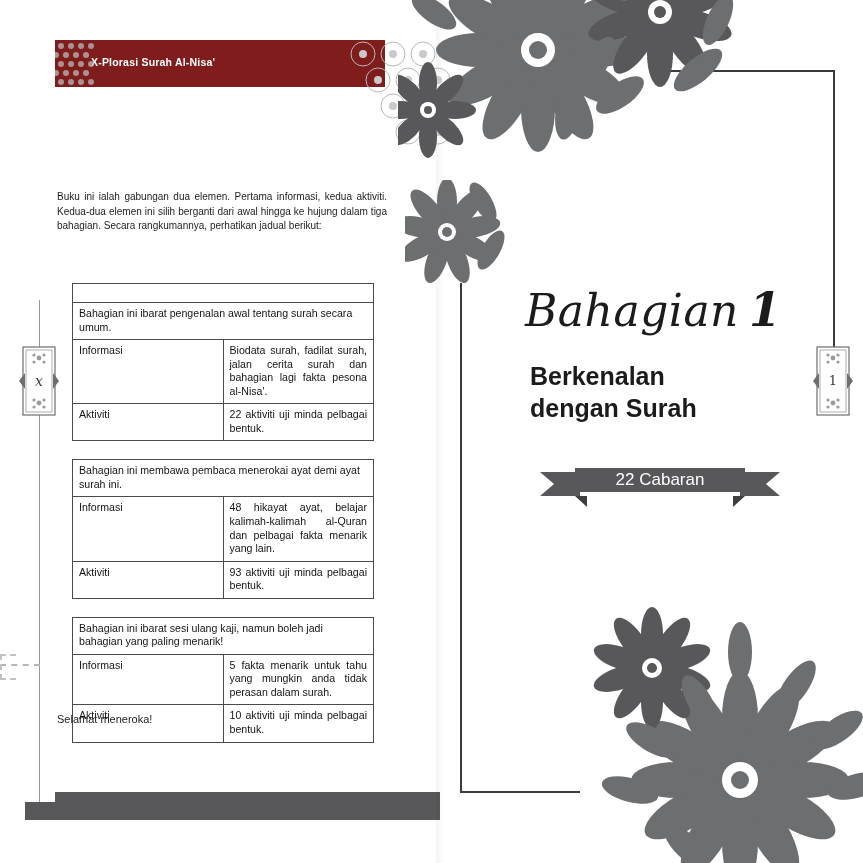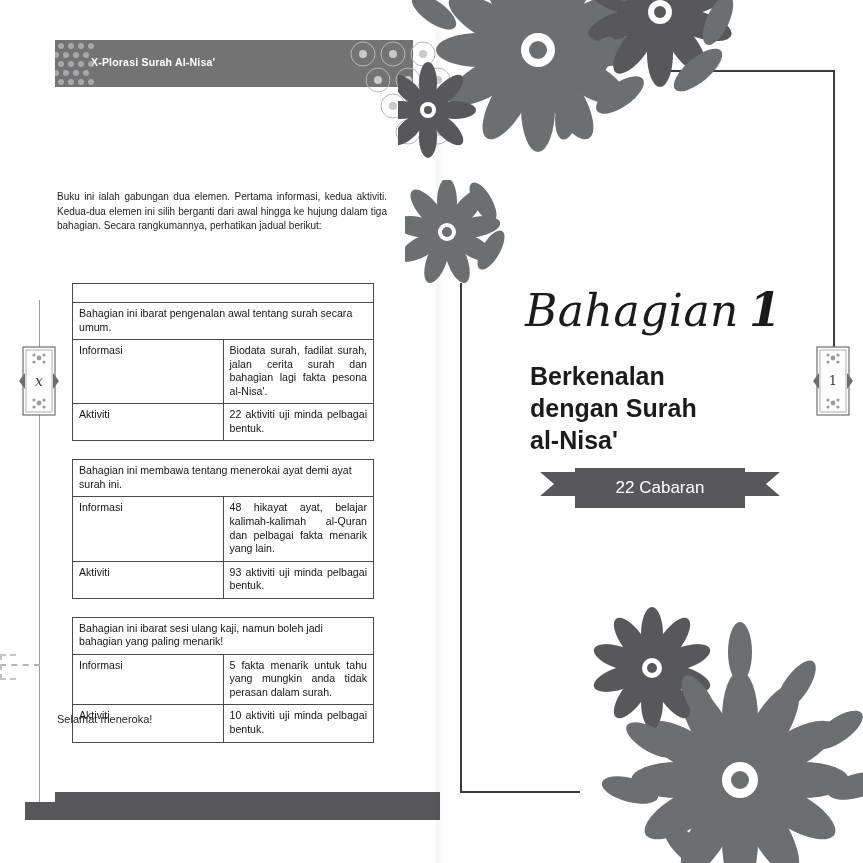--- a/index.html
+++ b/index.html
@@ -33,22 +33,21 @@
     overflow: hidden;
   }
 
   
   .header-bar {
     position: absolute;
     left: 55px;
     top: 40px;
     width: 330px;
     height: 47px;
-    background: #737373;
-    padding-left: 28px;
+    background: #7f1d1d;
   }
   .header-bar .hdr-text {
     position: absolute;
     left: 36px;
     top: 16px;
     font-size: 10.5px;
     font-weight: bold;
     color: #ffffff;
     letter-spacing: 0.2px;
     white-space: nowrap;
@@ -287,21 +286,21 @@
     left: 100px;
     top: 468px;
     width: 240px;
     height: 40px;
   }
   .ribbon .ribbon-center {
     position: absolute;
     left: 35px;
     top: 0;
     width: 170px;
-    height: 40px;
+    height: 24px;
     background: #58585a;
     display: flex;
     align-items: center;
     justify-content: center;
     color: #ffffff;
     font-size: 17px;
   }
   .ribbon .tail-l,
   .ribbon .tail-r {
     position: absolute;
@@ -426,21 +425,21 @@
           <tr>
             <td class="label-cell">Aktiviti</td>
             <td class="value-cell">22 aktiviti uji minda pelbagai bentuk.</td>
           </tr>
 
           <tr>
             <td class="gap-cell" colspan="2"></td>
           </tr>
 
           <tr>
-            <td class="head-cell" colspan="2">Bahagian ini membawa tentang menerokai ayat demi ayat surah ini.</td>
+            <td class="head-cell" colspan="2">Bahagian ini membawa pembaca menerokai ayat demi ayat surah ini.</td>
           </tr>
           <tr>
             <td class="label-cell">Informasi</td>
             <td class="value-cell">48 hikayat ayat, belajar kalimah-kalimah al-Quran dan pelbagai fakta menarik yang lain.</td>
           </tr>
           <tr>
             <td class="label-cell">Aktiviti</td>
             <td class="value-cell">93 aktiviti uji minda pelbagai bentuk.</td>
           </tr>
 
@@ -498,21 +497,20 @@
       <span class="badge-num">1</span>
     </div>
 
     <div class="bahagian-line">
       <span>Bahagian</span><span class="num">1</span>
     </div>
 
     <div class="subtitle">
       <div>Berkenalan</div>
       <div>dengan Surah</div>
-      <div>al-Nisa'</div>
     </div>
 
     <div class="ribbon">
       <div class="tail-l"></div>
       <div class="tail-r"></div>
       <div class="fold-l"></div>
       <div class="fold-r"></div>
       <div class="ribbon-center">22 Cabaran</div>
     </div>
   </div>

